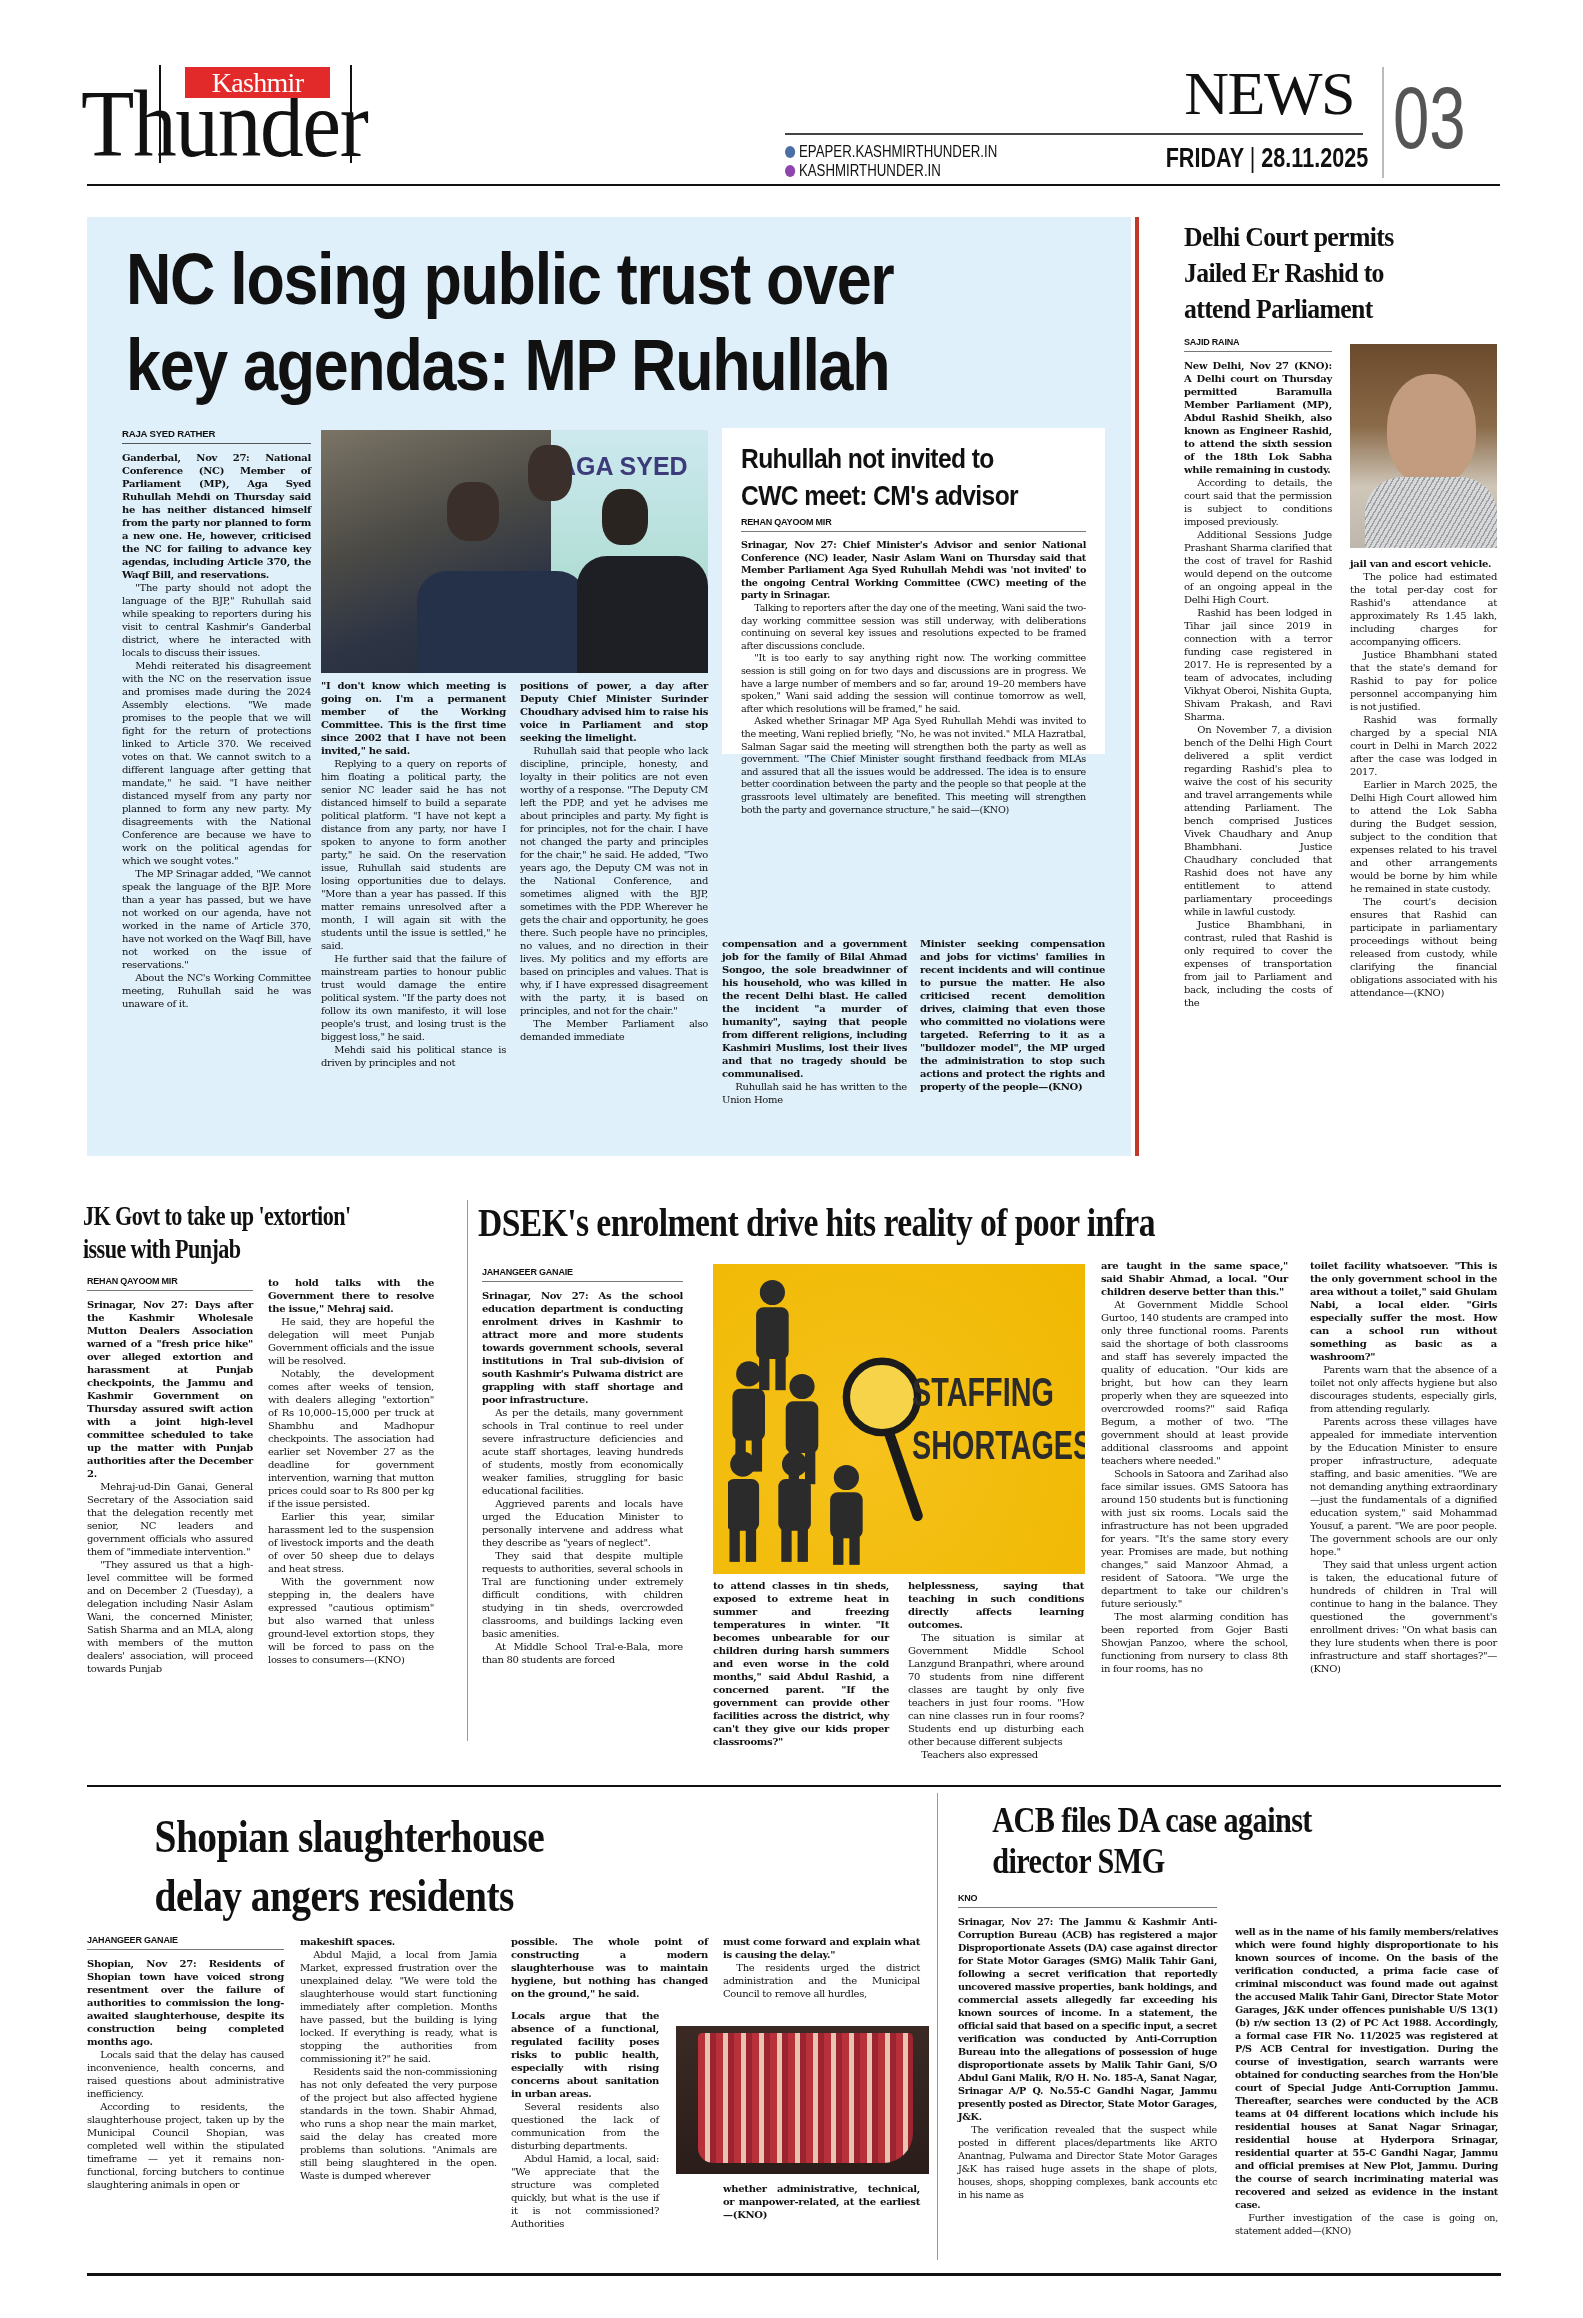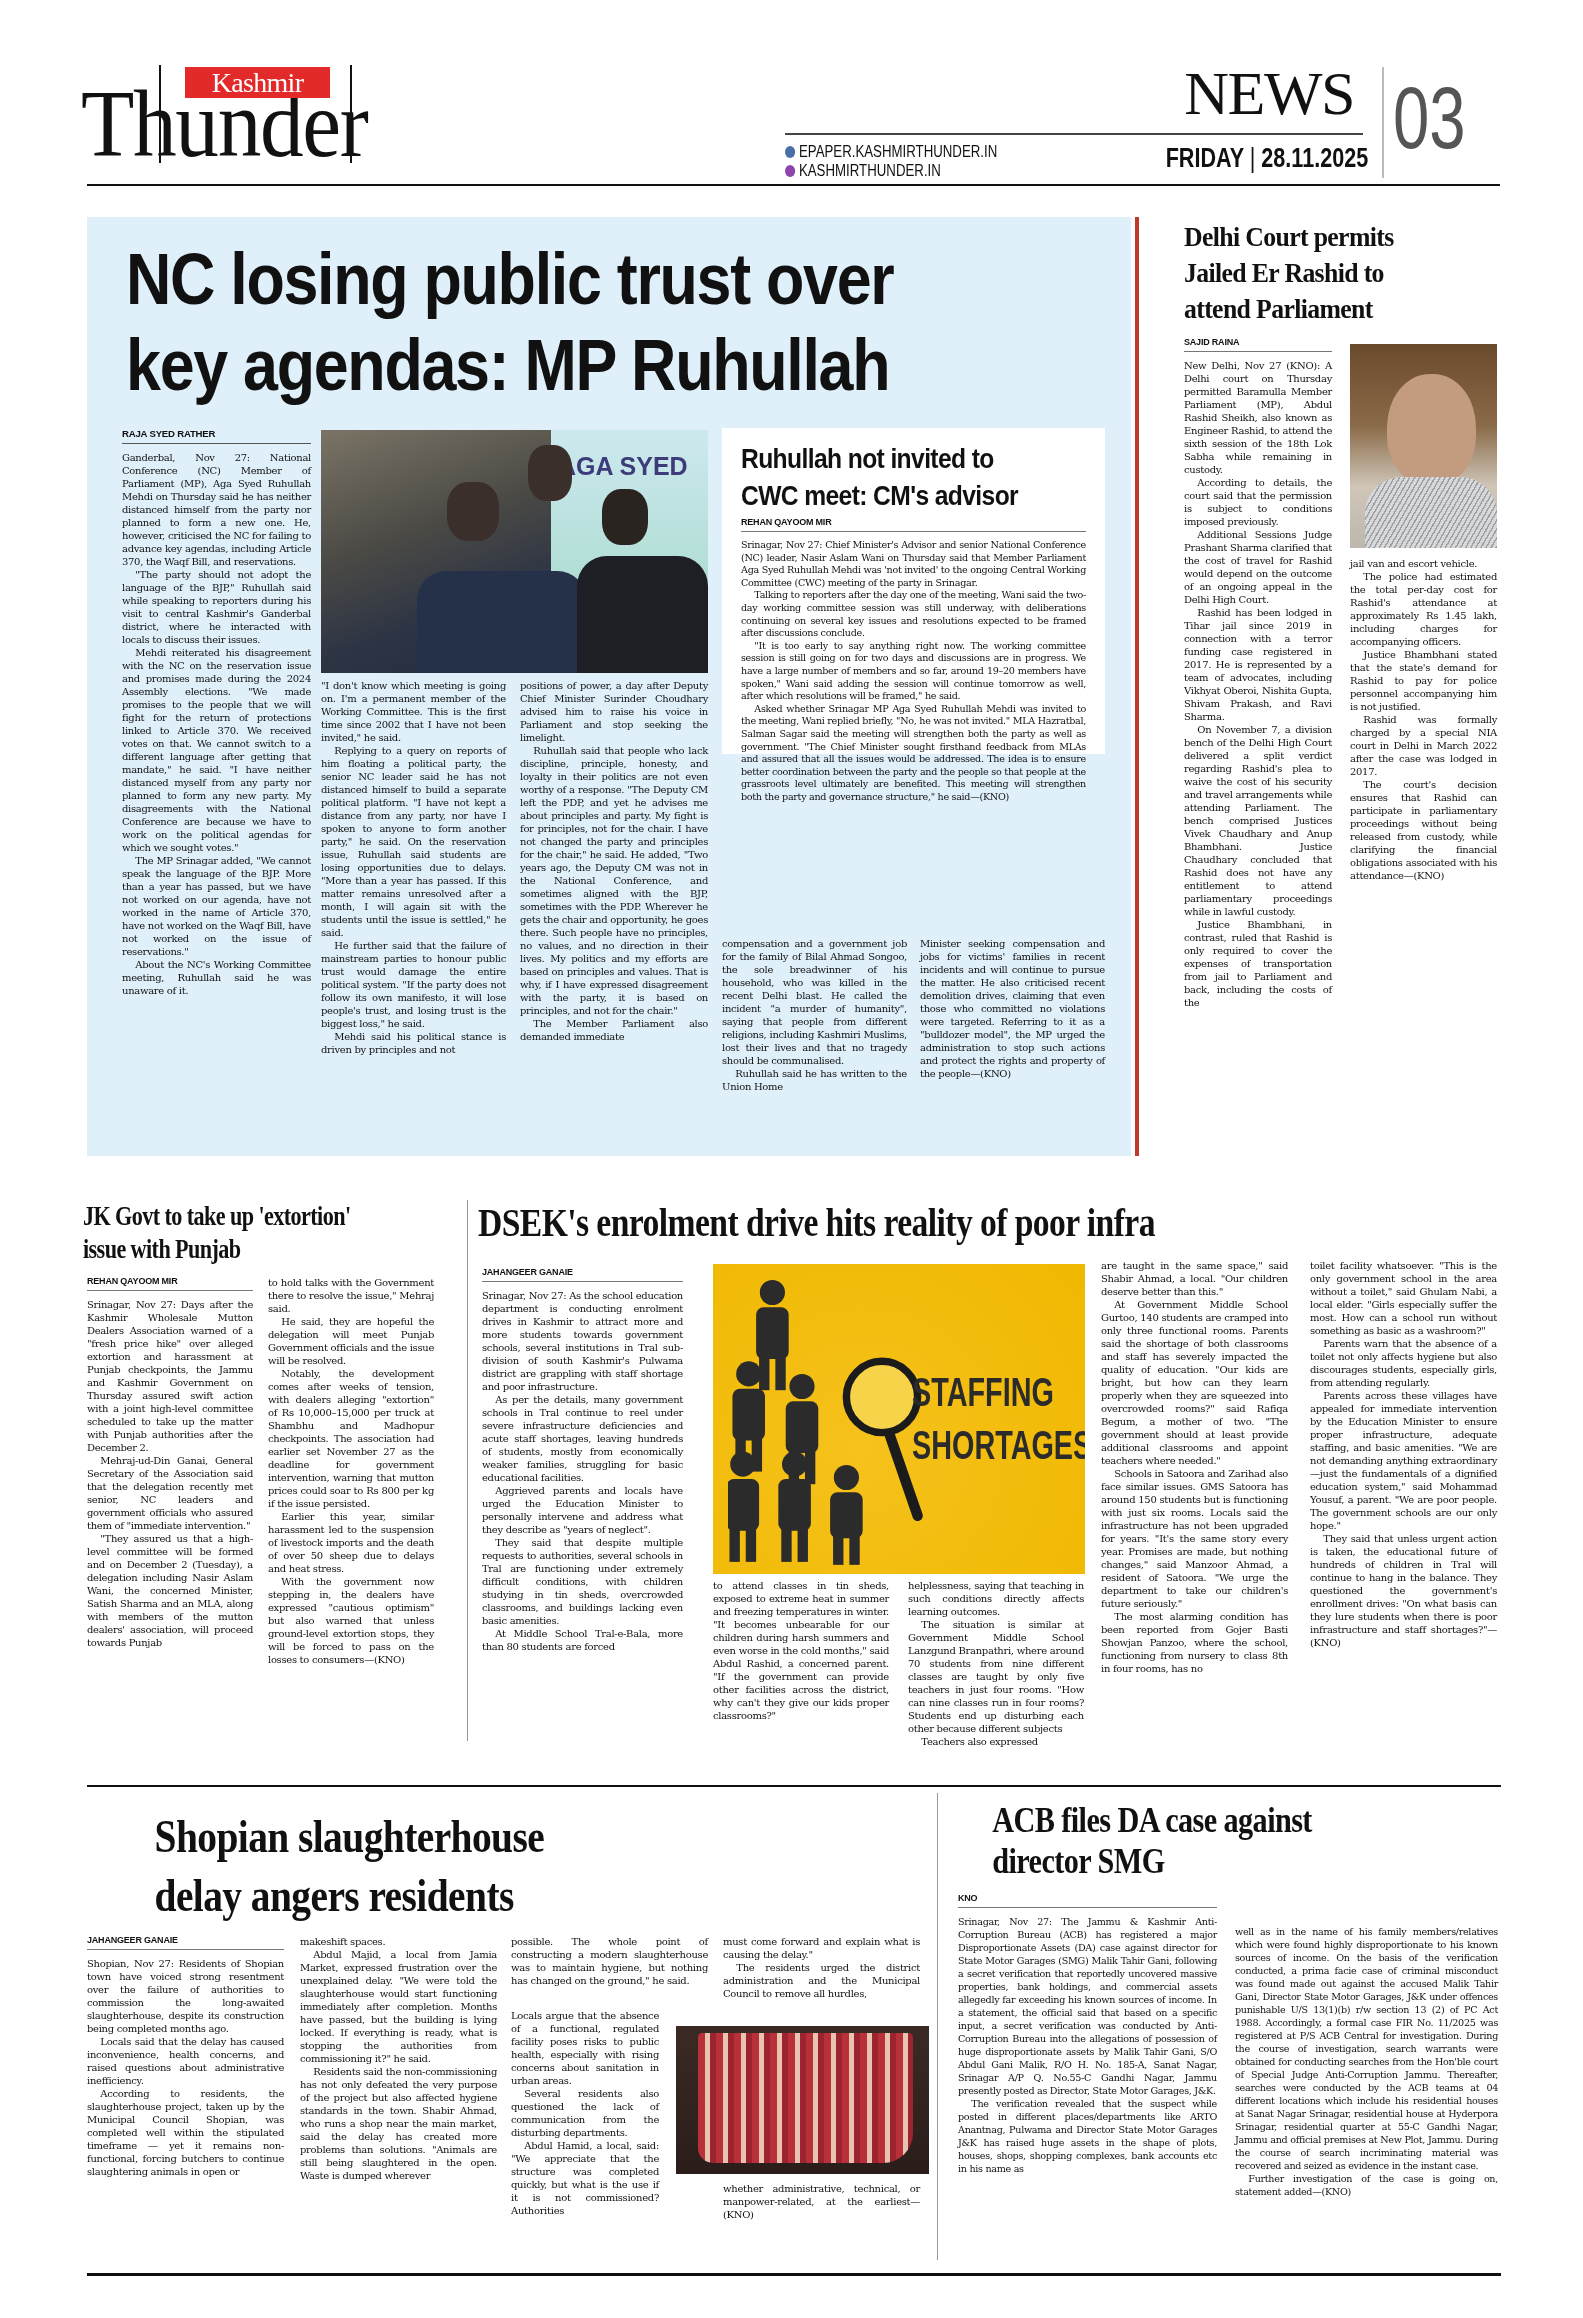--- a/index.html
+++ b/index.html
@@ -16,21 +16,21 @@
   .web-links { position:absolute; left:785px; top:142px; font-family:"Liberation Sans",sans-serif; font-size:15.6px; line-height:19px; }
   .web-links .row { display:flex; align-items:center; gap:4.4px; transform:scaleX(0.85); transform-origin:left; }
   .dot-icon { width:12px; height:12px; border-radius:50%; display:inline-block; }
   .date-line { position:absolute; right:216px; top:142px; font-family:"Liberation Sans",sans-serif; font-weight:bold; font-size:27px; line-height:33px; transform:scaleX(0.8); transform-origin:right; }
   .top-rule { position:absolute; left:87px; top:184px; width:1413px; height:2.2px; background:#111; }
 
   
   .byline { font-family:"Liberation Sans",sans-serif; font-weight:bold; font-size:9.6px; letter-spacing:-0.2px; padding-bottom:3.7px; border-bottom:1.5px solid #777; margin-bottom:7.4px; text-transform:uppercase; }
   .body-text { font-family:"DejaVu Serif",serif; font-size:10px; line-height:13px; text-align:justify; hyphens:auto; letter-spacing:-0.3px; }
   .body-text p { text-indent:13.3px; }
-  .body-text p:first-child { text-indent:0; }
+  .body-text p:first-child { text-indent:0;font-weight:bold; }
 
   
   .lead-box { position:absolute; left:87px; top:217px; width:1044px; height:939px; background:#dff0fb; }
   .lead-head { position:absolute; left:126px; top:236px; font-family:"Liberation Sans",sans-serif; font-weight:bold; font-size:73px; line-height:86px; letter-spacing:-1.5px; transform:scaleX(0.86); transform-origin:left; }
   .red-bar { position:absolute; left:1135px; top:217px; width:3.7px; height:939px; background:#c0392b; }
   .sub-box { position:absolute; left:722px; top:428px; width:383px; height:326px; background:#fff; }
   .sub-head { font-family:"Liberation Sans",sans-serif; font-weight:bold; font-size:28px; line-height:37px; letter-spacing:-0.7px; transform:scaleX(0.88); transform-origin:left; }
 
   .photo { position:absolute; overflow:hidden; }
 
@@ -164,20 +164,21 @@
 <div class="photo" style="left:1350px; top:344px; width:147px; height:204px; background:linear-gradient(180deg,#6a4a2c 0%,#8a6a48 40%,#cfc6b8 70%,#bdb7ad 100%);">
   <div class="abs" style="left:37px; top:30px; width:89px; height:111px; border-radius:48% 48% 44% 44%; background:#c39c80;"></div>
   <div class="abs" style="left:15px; top:133px; width:132px; height:71px; border-radius:37px 37px 0 0; background:repeating-linear-gradient(120deg,#d8d8d8 0 3px,#9aa0a6 3px 4.4px);"></div>
 </div>
 <div class="abs" style="left:1350px; top:557px; width:147px;">
   <div class="body-text">
     <p style="text-indent:0">jail van and escort vehicle.</p>
     <p>The police had estimated the total per-day cost for Rashid's attendance at approximately Rs 1.45 lakh, including charges for accompanying officers.</p>
     <p>Justice Bhambhani stated that the state's demand for Rashid to pay for police personnel accompanying him is not justified.</p>
     <p>Rashid was formally charged by a special NIA court in Delhi in March 2022 after the case was lodged in 2017.</p>
+    <p>Earlier in March 2025, the Delhi High Court allowed him to attend the Lok Sabha during the Budget session, subject to the condition that expenses related to his travel and other arrangements would be borne by him while he remained in state custody.</p>
     <p>The court's decision ensures that Rashid can participate in parliamentary proceedings without being released from custody, while clarifying the financial obligations associated with his attendance—(KNO)</p>
   </div>
 </div>
 
 <div class="vrule" style="left:467px; top:1200px; height:541px;"></div>
 
 <div class="abs" style="left:83px; top:1200px; width:370px;">
   <div class="serif-head" style="font-family:'Liberation Serif',serif; font-size:27px; line-height:33px; transform:scaleX(0.82); transform-origin:left;">
     <div>JK Govt to take up 'extortion'</div>
     <div>issue with Punjab</div>

